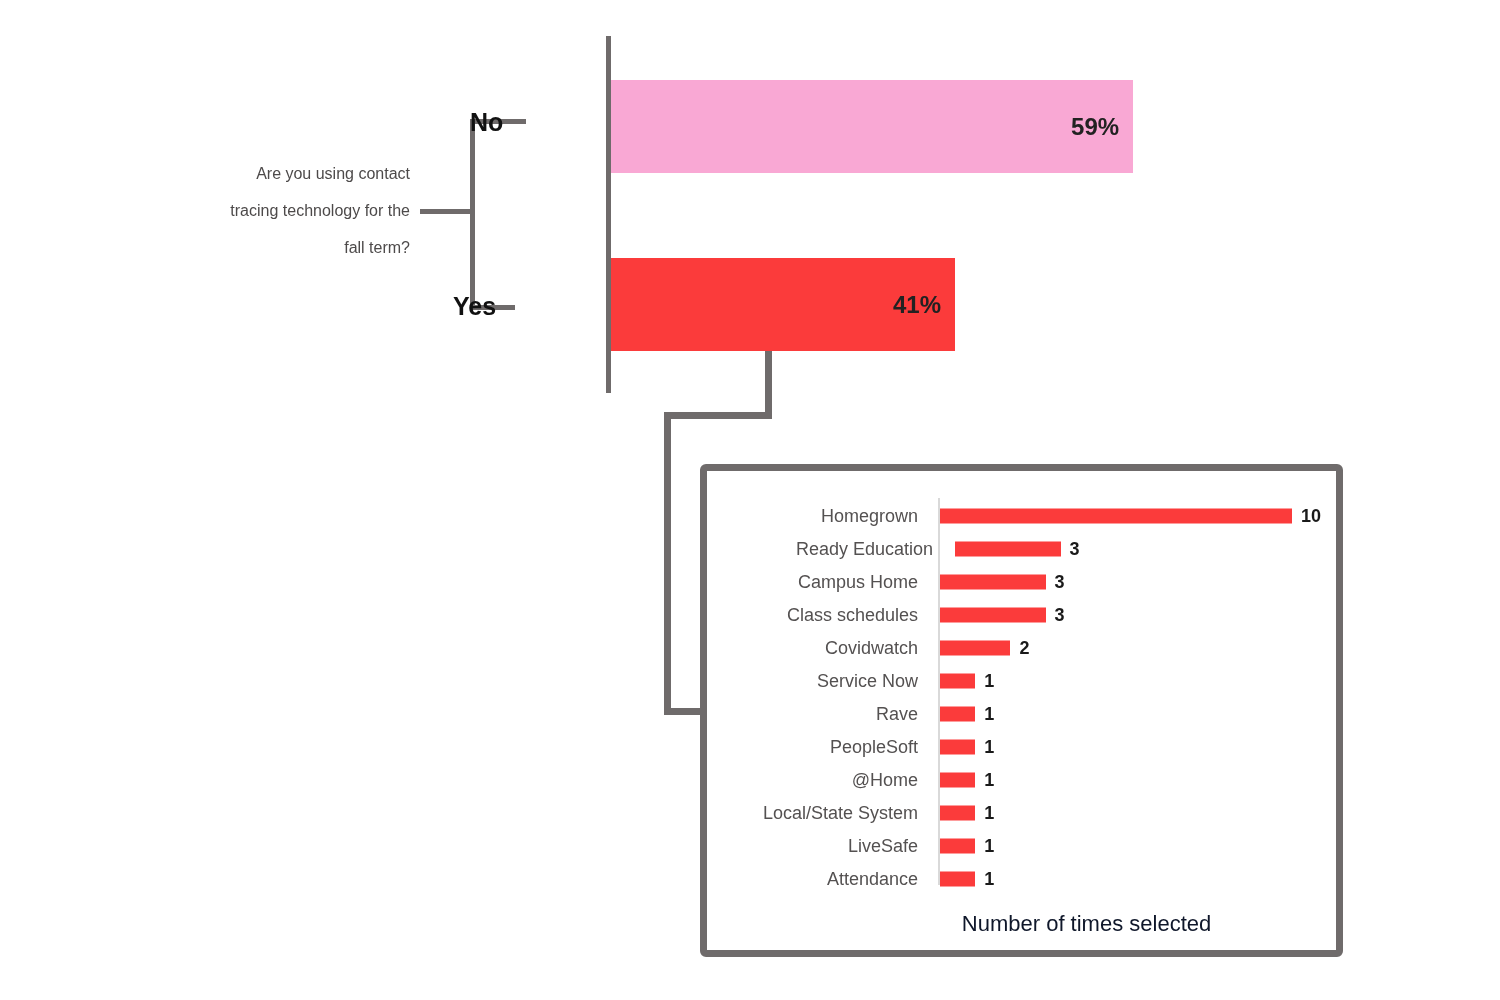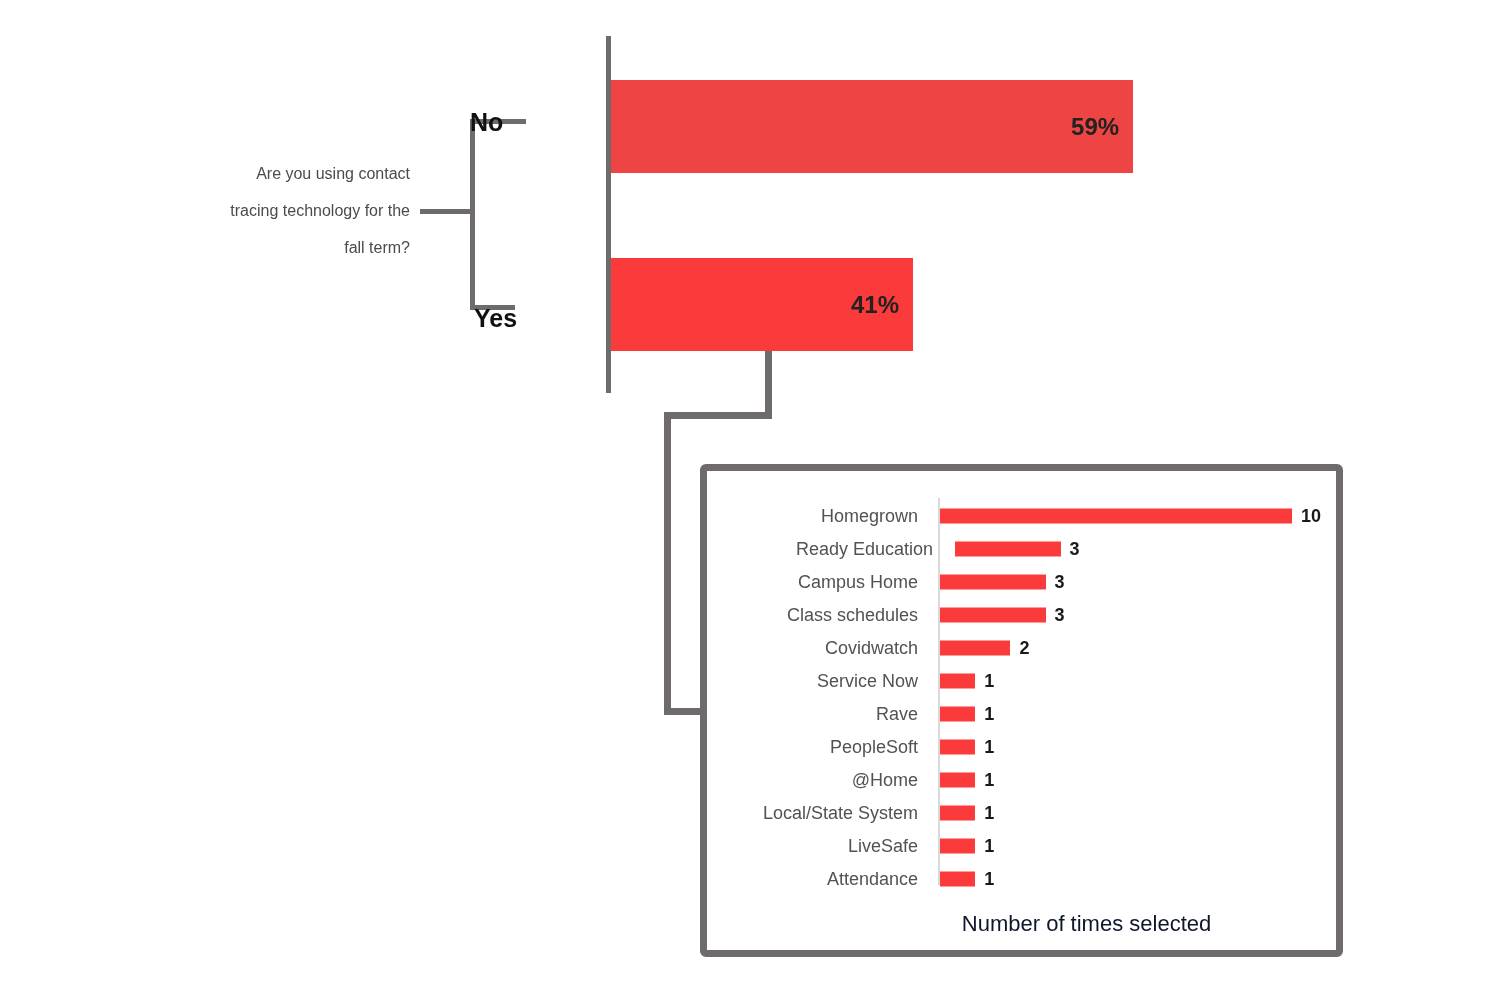--- a/index.html
+++ b/index.html
@@ -69,39 +69,39 @@
   
   .cat-label {
     position: absolute;
     font-size: 25px;
     font-weight: bold;
     color: #111111;
     text-align: left;
     width: 110px;
   }
   .cat-label.no  { left: 470px; top: 108px; }
-  .cat-label.yes { left: 474px; top: 292px; margin-top: 12px; }
+  .cat-label.yes { left: 453px; top: 292px; }
 
   
   .main-axis {
     position: absolute;
     left: 606px;
     top: 36px;
     width: 5px;
     height: 357px;
     background: #6f6b6b;
   }
   .main-bar {
     position: absolute;
     left: 611px;
   }
   .main-bar.no {
     top: 80px;
     height: 93px;
-    background: #ef4444;
+    background: #f9a8d4;
   }
   .main-bar.yes {
     top: 258px;
     height: 93px;
     background: #fb3b3b;
   }
   .main-bar-value {
     position: absolute;
     right: 14px;
     top: 50%;
@@ -211,21 +211,21 @@
   <div class="bracket-arm-bottom"></div>
 
   <div class="cat-label no">No</div>
   <div class="cat-label yes">Yes</div>
 
   <div class="main-axis"></div>
 
   <div class="main-bar no" id="main-bar-no" style="width: 522.15px;">
     <span class="main-bar-value">59%</span>
   </div>
-  <div class="main-bar yes" id="main-bar-yes" style="width: 302px;">
+  <div class="main-bar yes" id="main-bar-yes" style="width: 344px;">
     <span class="main-bar-value">41%</span>
   </div>
 
   <div class="conn conn-v1"></div>
   <div class="conn conn-h1"></div>
   <div class="conn conn-v2"></div>
   <div class="conn conn-h2"></div>
 
   <div class="detail-box">
     <div class="detail-plot">

